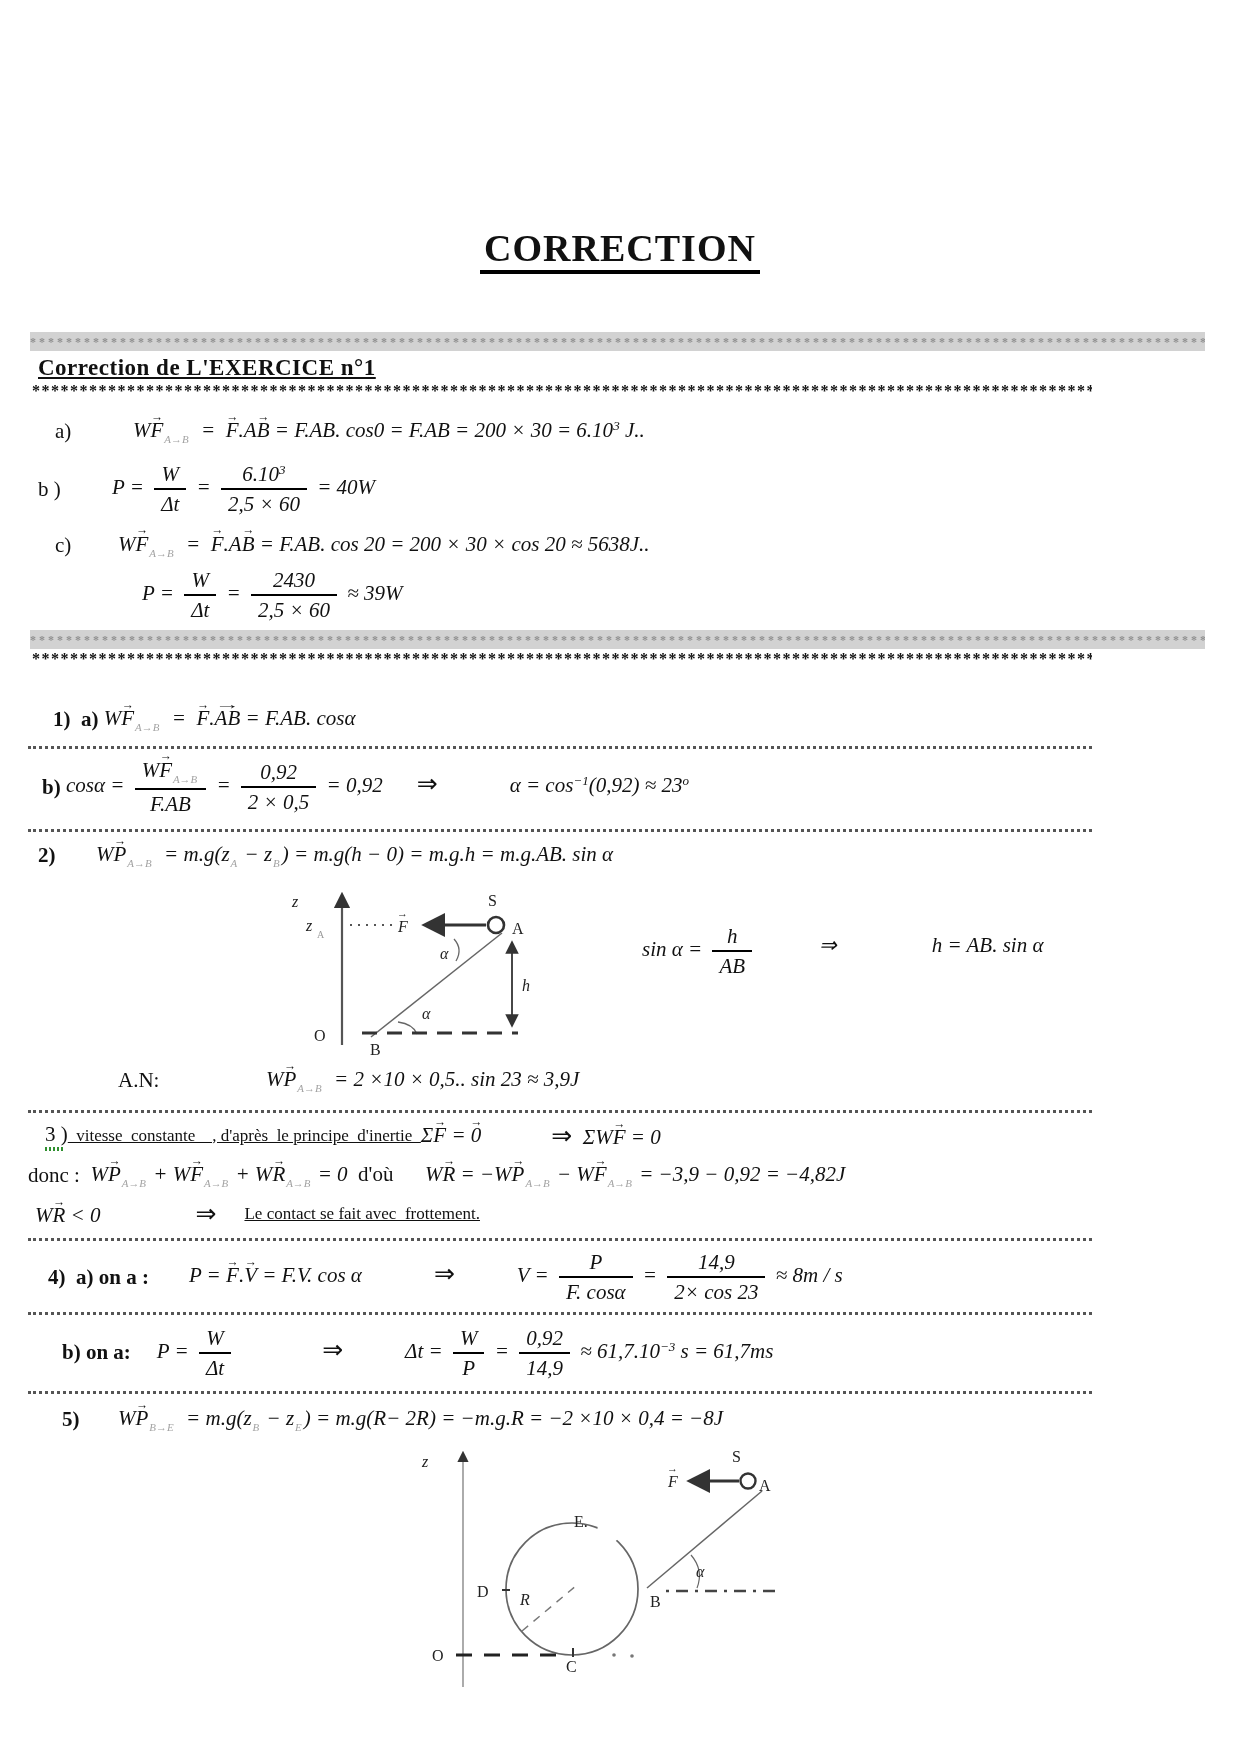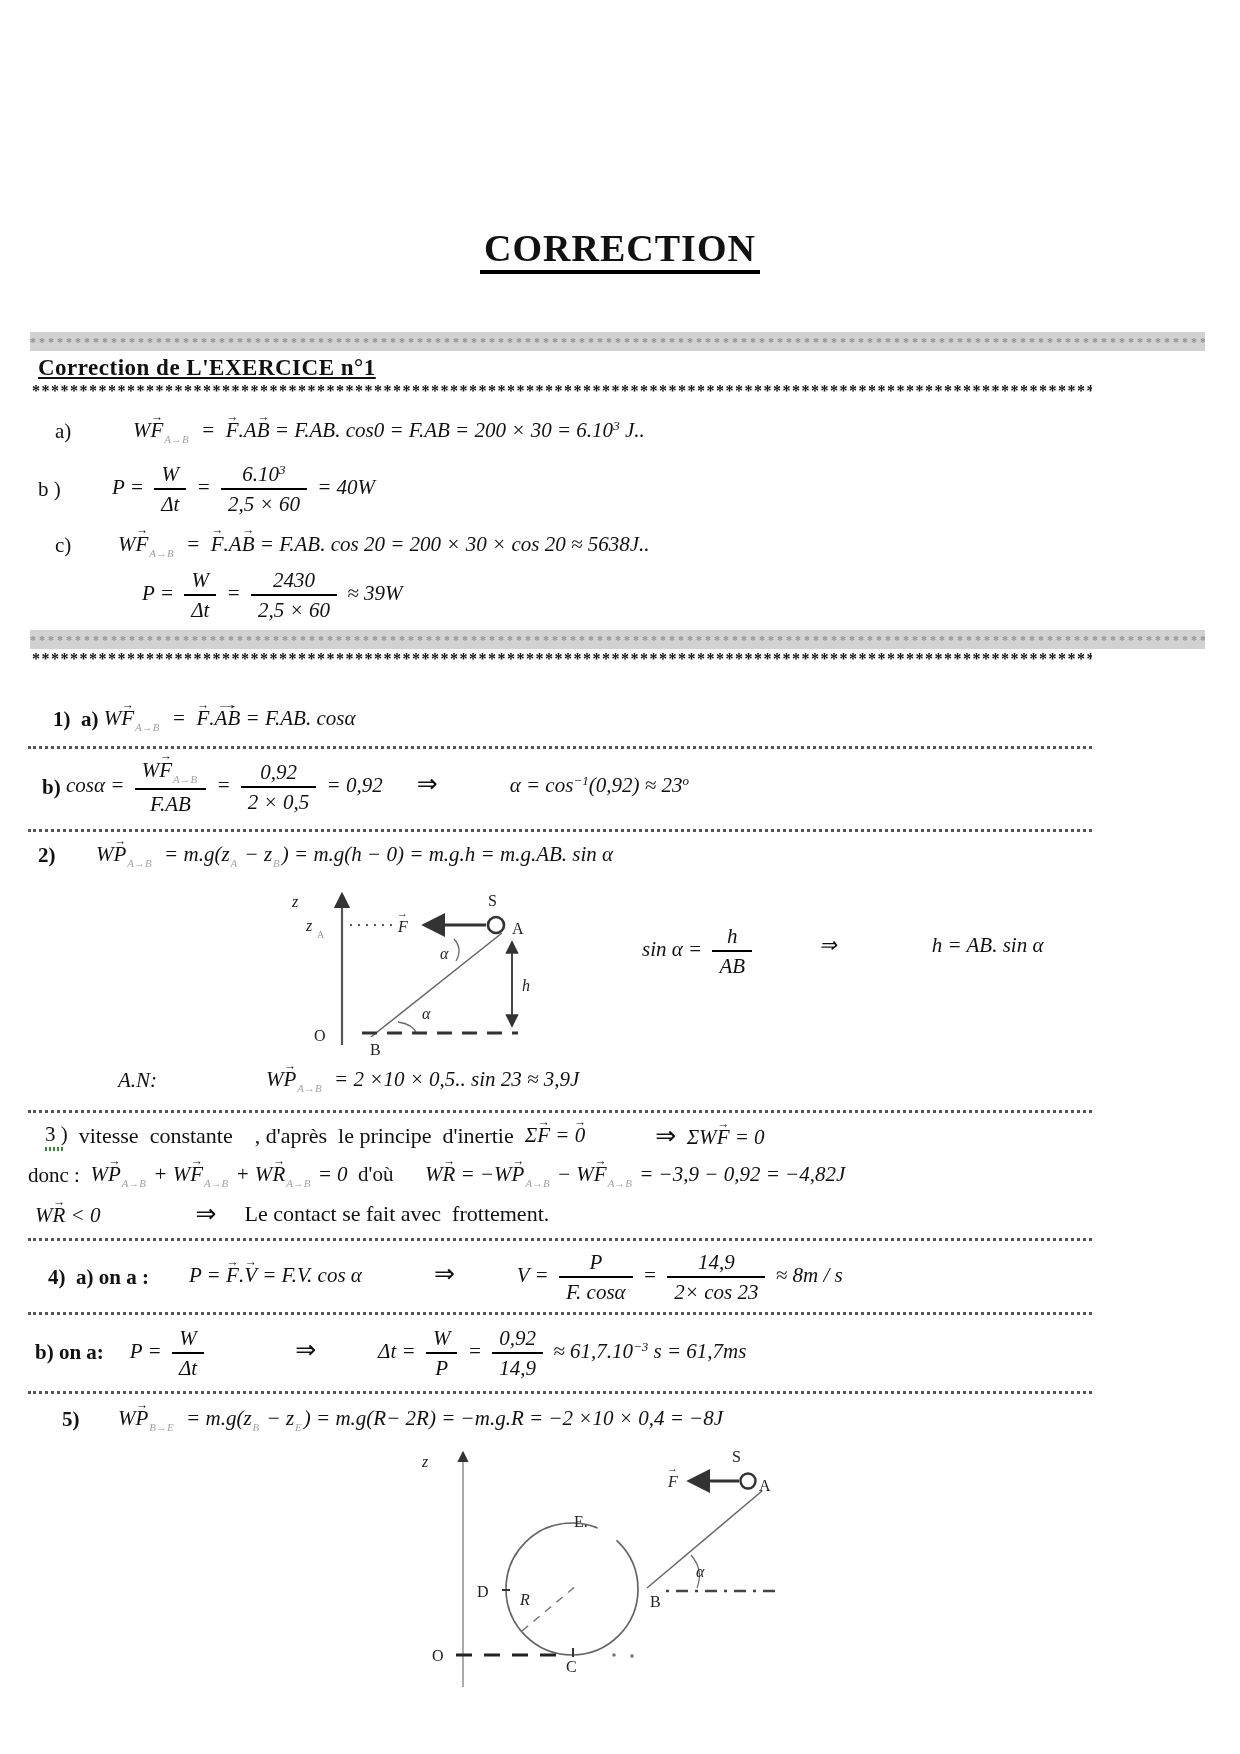--- a/index.html
+++ b/index.html
@@ -51,21 +51,21 @@
   .lab.wavy {
     text-decoration:underline; -webkit-text-decoration:underline;
     border-bottom:2px solid transparent;
     text-decoration-color:#000;
   }
   .squig { display:inline-block; position:relative; }
   .squig::after {
     content:""; position:absolute; left:0; right:4px; bottom:-4px; height:4px;
     background:repeating-linear-gradient(90deg,#2f8f2f 0 2px,transparent 2px 4px);
   }
-  .txt { font-size:22px; white-space:pre; }
+  .txt { font-size:17px; white-space:pre;text-decoration:underline; }
   .eq { font-size:21px; font-style:italic; white-space:pre; }
   .eq .t { }
   .eq .up { font-style:normal; }
   .eq .imp { font-style:normal; font-size:25px; }
   .vec { position:relative; display:inline-block; font-style:italic; }
   .vec .vec-arr {
     position:absolute; top:-0.62em; left:50%; transform:translateX(-50%);
     font-size:0.58em; font-style:normal; line-height:1;
   }
   .vec.wide .vec-arr { transform:translateX(-50%) scaleX(2.1); }
@@ -179,21 +179,21 @@
       <line x1="112" y1="152" x2="268" y2="152" stroke="#333" stroke-width="2.8" stroke-dasharray="15,10"></line>
       <text x="64" y="160">O</text>
       <text x="120" y="174">B</text>
     </svg>
     <span class="eq" style="margin-left:62px; margin-top:42px;"><span class="t">sin α = </span><span class="frac"><span class="num"><span class="t">h</span></span><span class="den"><span class="t">AB</span></span></span></span>
     <span class="eq imp" style="margin-left:62px; margin-top:52px;">⇒</span>
     <span class="eq" style="margin-left:95px; margin-top:52px;"><span class="t">h = AB. sin α</span></span>
   </div>
 
   <div class="row" style="margin-top:6px; padding-left:118px;">
-    <span class="lab" style="width:148px;font-style:italic;">A.N:</span>
+    <span class="lab" style="width:148px;">A.N:</span>
     <span class="eq"><span class="t">W</span><span class="vec"><span class="vec-arr">→</span><span class="vec-base">P</span></span><span class="sub">A→B</span><span class="t">  = 2 ×10 × 0,5.. sin 23 ≈ 3,9J</span></span>
   </div>
 
   <div class="dotsep" style="margin-top:16px;"></div>
 
   <div class="row" style="margin-top:8px; padding-left:45px;">
     <span class="lab wavy"><span class="squig">3 )</span></span>
     <span class="txt">  vitesse  constante    , d'après  le principe  d'inertie  </span>
     <span class="eq"><span class="t">Σ</span><span class="vec"><span class="vec-arr">→</span><span class="vec-base">F</span></span><span class="t"> = </span><span class="vec"><span class="vec-arr">→</span><span class="vec-base">0</span></span></span>
     <span class="eq" style="margin-left:70px;"><span class="imp">⇒</span><span class="t">  ΣW</span><span class="vec"><span class="vec-arr">→</span><span class="vec-base">F</span></span><span class="t"> = 0</span></span>
@@ -211,21 +211,21 @@
 
   <div class="dotsep" style="margin-top:10px;"></div>
 
   <div class="row" style="margin-top:8px; padding-left:48px;">
     <span class="lab bold" style="margin-right:40px;">4)  a) on a :</span>
     <span class="eq"><span class="t">P = </span><span class="vec"><span class="vec-arr">→</span><span class="vec-base">F</span></span><span class="t">.</span><span class="vec"><span class="vec-arr">→</span><span class="vec-base">V</span></span><span class="t"> = F.V. cos α</span><span class="gap" style="width: 72px;"></span><span class="imp">⇒</span><span class="gap" style="width: 62px;"></span><span class="t">V = </span><span class="frac"><span class="num"><span class="t">P</span></span><span class="den"><span class="t">F. cosα</span></span></span><span class="t"> = </span><span class="frac"><span class="num"><span class="t">14,9</span></span><span class="den"><span class="t">2× cos 23</span></span></span><span class="t"> ≈ 8m / s</span></span>
   </div>
 
   <div class="dotsep" style="margin-top:6px;"></div>
 
-  <div class="row" style="margin-top:10px; padding-left:35px;">
+  <div class="row" style="margin-top:10px; padding-left:62px;">
     <span class="lab bold" style="margin-right:26px;">b) on a:</span>
     <span class="eq"><span class="t">P = </span><span class="frac"><span class="num"><span class="t">W</span></span><span class="den"><span class="t">Δt</span></span></span><span class="gap" style="width: 86px;"></span><span class="imp">⇒</span><span class="gap" style="width: 62px;"></span><span class="t">Δt = </span><span class="frac"><span class="num"><span class="t">W</span></span><span class="den"><span class="t">P</span></span></span><span class="t"> = </span><span class="frac"><span class="num"><span class="t">0,92</span></span><span class="den"><span class="t">14,9</span></span></span><span class="t"> ≈ 61,7.10</span><span class="sup">−3</span><span class="t"> s = 61,7ms</span></span>
   </div>
 
   <div class="dotsep" style="margin-top:10px;"></div>
 
   <div class="row" style="margin-top:12px; padding-left:62px;">
     <span class="lab bold" style="width:56px;">5)</span>
     <span class="eq"><span class="t">W</span><span class="vec"><span class="vec-arr">→</span><span class="vec-base">P</span></span><span class="sub">B→E</span><span class="t">  = m.g(z</span><span class="sub">B</span><span class="t"> − z</span><span class="sub">E</span><span class="t">) = m.g(R− 2R) = −m.g.R = −2 ×10 × 0,4 = −8J</span></span>
   </div>

